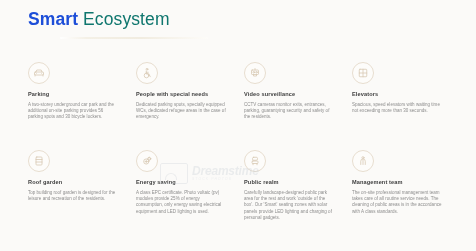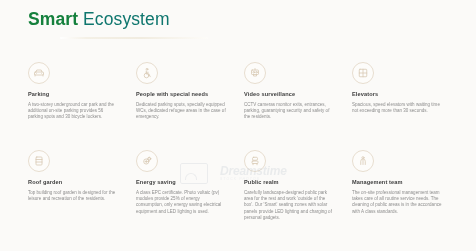--- a/index.html
+++ b/index.html
@@ -29,21 +29,21 @@
   }
   .title {
     font-size: 17.5px;
     line-height: 21px;
     color: #3b3b3b;
     letter-spacing: 0.1px;
     white-space: nowrap;
   }
   .title .strong {
     font-weight: 700;
-    color: #15803d;
+    color: #1d4ed8;
   }
   .title .light {
     font-weight: 400;
     color: #0f766e;
   }
   .title-rule {
     margin-top: 7px;
     margin-left: 32px;
     width: 148px;
     height: 2px;
@@ -99,27 +99,27 @@
     font-size: 4.5px;
     line-height: 6.4px;
     color: #8d8d8d;
     letter-spacing: 0.02px;
     font-weight: 400;
   }
 
   
   .watermark {
     position: absolute;
-    left: 180px;
+    left: 160px;
     top: 158px;
     width: 128px;
     height: 30px;
     display: flex;
     align-items: center;
-    gap: 12px;
+    gap: 4px;
     opacity: 0.30;
     pointer-events: none;
     font-style: italic;
   }
   .wm-mark {
     width: 26px;
     height: 19px;
     border: 1.6px solid #c9cfd6;
     border-radius: 2px;
     position: relative;

